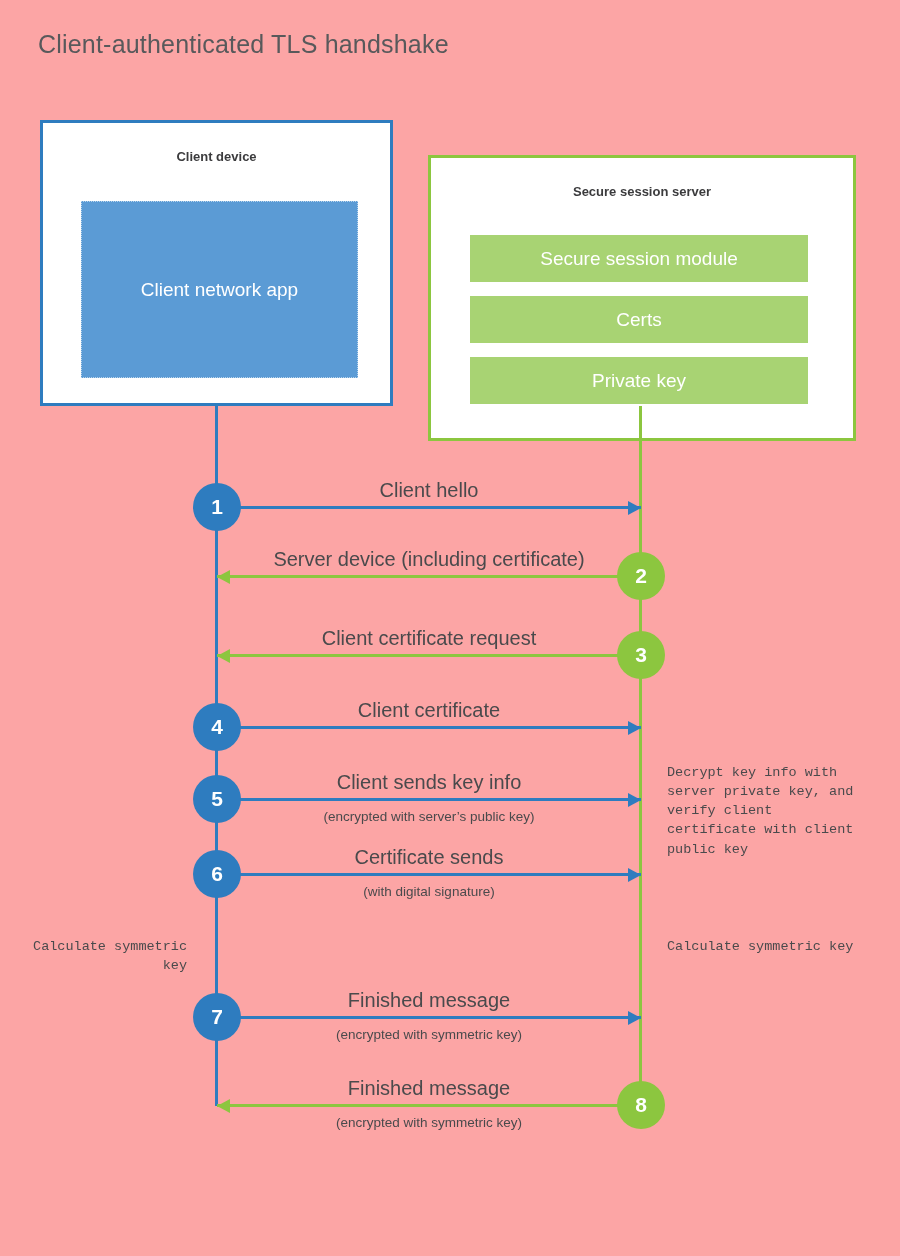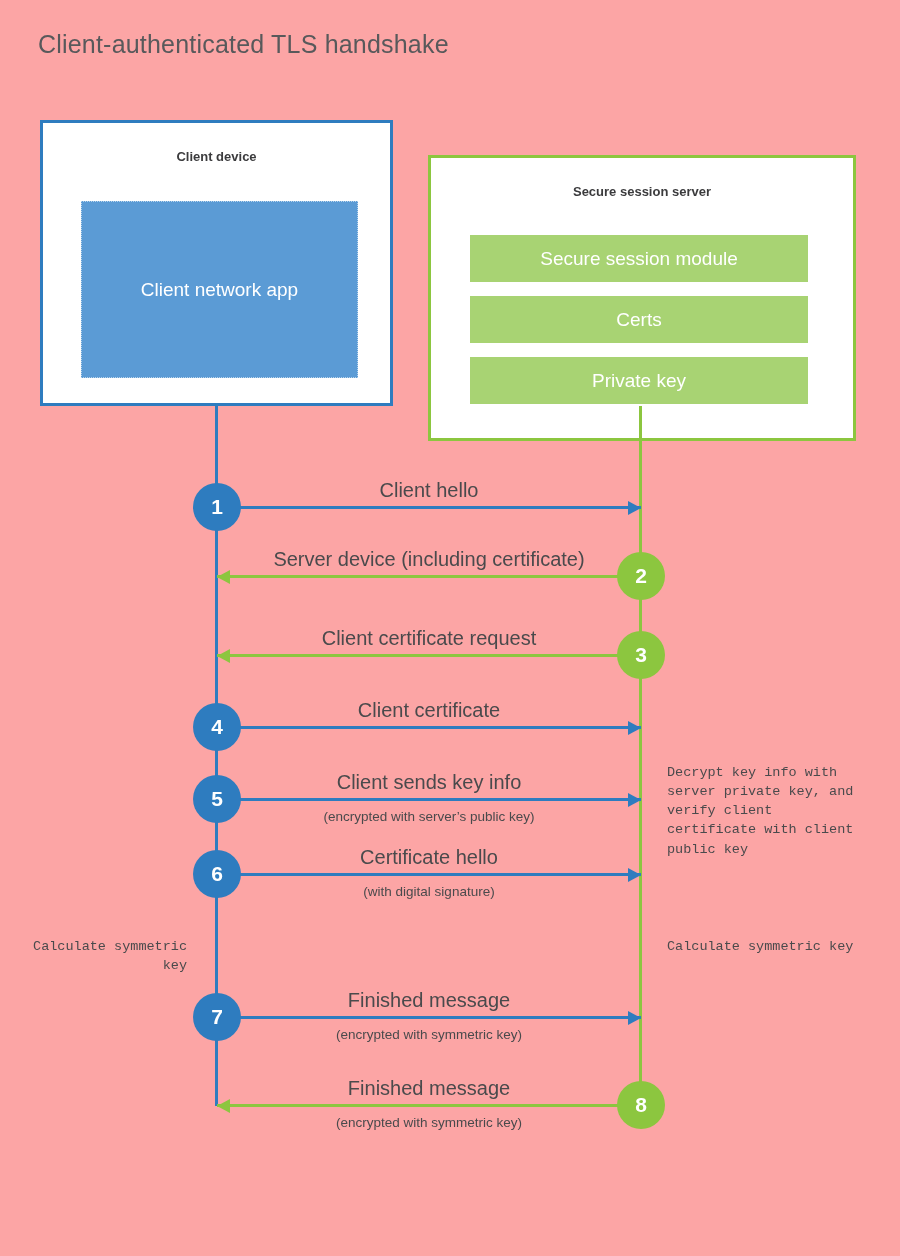--- a/index.html
+++ b/index.html
@@ -273,21 +273,21 @@
 
   <div class="msg" style="top:799px">
     <div class="msg-label">Client sends key info</div>
     <div class="msg-line to-server"></div>
     <div class="arrowhead right"></div>
     <div class="msg-sublabel">(encrypted with server’s public key)</div>
     <div class="step-circle at-client">5</div>
   </div>
 
   <div class="msg" style="top:874px">
-    <div class="msg-label">Certificate hello</div>
+    <div class="msg-label">Certificate sends</div>
     <div class="msg-line to-server"></div>
     <div class="arrowhead right"></div>
     <div class="msg-sublabel">(with digital signature)</div>
     <div class="step-circle at-client">6</div>
   </div>
 
   <div class="msg" style="top:1017px">
     <div class="msg-label">Finished message</div>
     <div class="msg-line to-server"></div>
     <div class="arrowhead right"></div>

